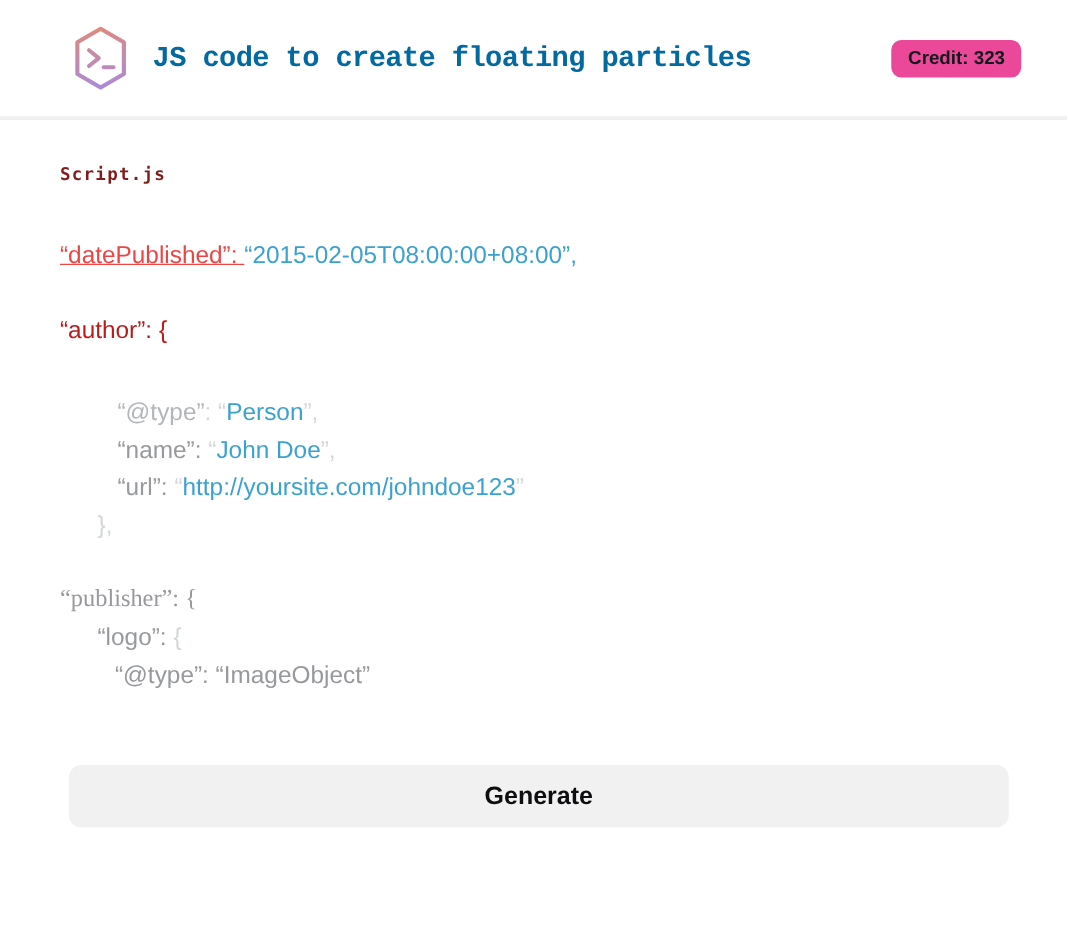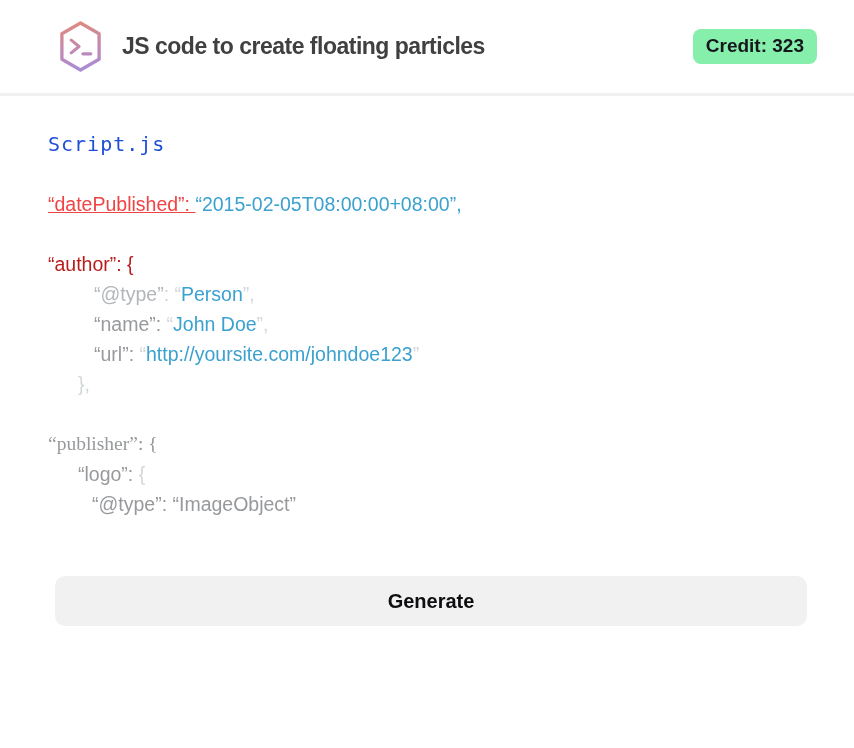--- a/index.html
+++ b/index.html
@@ -18,46 +18,46 @@
     height: 96px;
     display: flex;
     align-items: center;
     padding: 0 37px 0 57px;
     border-bottom: 3px solid #eff0f1;
     background: #ffffff;
   }
   .logo { width: 47px; height: 53px; flex: 0 0 auto; display: block; }
   .page-title {
     margin-left: 18px;
-    font-family: Liberation Sans, sans-serif;
+    font-family: Liberation Mono, monospace;
     font-size: 23px;
     font-weight: bold;
-    color: #404040;
+    color: #0369a1;
     letter-spacing: -0.5px;
     white-space: nowrap;
     text-align: right;
   }
   .credit-badge {
     margin-left: auto;
-    background: #86efac;
+    background: #ec4899;
     color: #15171c;
-    font-size: 19px;
+    font-size: 15px;
     font-weight: bold;
     padding: 6px 13px 7px 13px;
     border-radius: 8px;
     white-space: nowrap;
   }
 
   
   .main { padding: 36px 47px 0 48px; }
   .filename {
     font-family: "DejaVu Sans Mono", monospace;
-    font-size: 20px;
-    font-weight: normal;
-    color: #1d4ed8;
+    font-size: 14px;
+    font-weight: bold;
+    color: #7f1d1d;
     letter-spacing: 1px;
     height: 27px;
   }
   .code-area { margin-top: 30px; }
   .code-line {
     font-family: "Liberation Sans", sans-serif;
     font-size: 19.5px;
     line-height: 30px;
     height: 30px;
     white-space: pre;
@@ -102,21 +102,21 @@
     <div class="page-title">JS code to create floating particles</div>
     <div class="credit-badge">Credit: 323</div>
   </div>
 
   <div class="main">
     <div class="filename">Script.js</div>
     <div class="code-area" id="code-area">
         <div class="code-line" style="padding-left: 0px;"><span style="color: #ef4444; text-decoration: underline;">“datePublished”: </span><span style="color: rgb(59, 161, 207);">“2015-02-05T08:00:00+08:00”,</span></div>
         <div class="code-line blank"></div>
         <div class="code-line" style="padding-left: 0px;"><span style="color: #b91c1c;">“author”: {</span></div>
-        <div class="code-line" style="padding-left: 46px;"><span style="color: rgb(179, 182, 186);">“@type”</span><span style="color: rgb(210, 215, 218);">: </span><span style="color: rgb(210, 215, 218);">“</span><span style="color: rgb(59, 161, 207);">Person</span><span style="color: rgb(210, 215, 218);">”,</span></div>
+        <div class="code-line" style="padding-left: 46px; margin-top: 36px;"><span style="color: rgb(179, 182, 186);">“@type”</span><span style="color: rgb(210, 215, 218);">: </span><span style="color: rgb(210, 215, 218);">“</span><span style="color: rgb(59, 161, 207);">Person</span><span style="color: rgb(210, 215, 218);">”,</span></div>
         <div class="code-line" style="padding-left: 46px;"><span style="color: rgb(151, 153, 156);">“name”: </span><span style="color: rgb(210, 215, 218);">“</span><span style="color: rgb(59, 161, 207); margin-top: 32px;">John Doe</span><span style="color: rgb(210, 215, 218);">”,</span></div>
         <div class="code-line" style="padding-left: 46px;"><span style="color: rgb(151, 153, 156);">“url”: </span><span style="color: rgb(210, 215, 218);">“</span><span style="color: rgb(59, 161, 207);">http://yoursite.com/johndoe123</span><span style="color: rgb(210, 215, 218);">”</span></div>
         <div class="code-line" style="padding-left: 30px;"><span style="color: rgb(210, 215, 218);">},</span></div>
         <div class="code-line blank"></div>
         <div class="code-line" style="padding-left: 0px; font-family: Liberation Serif, serif;"><span style="color: rgb(151, 153, 156);">“publisher”: {</span></div>
         <div class="code-line" style="padding-left: 30px;"><span style="color: rgb(151, 153, 156);">“logo”: </span><span style="color: rgb(210, 215, 218);">{</span></div>
         <div class="code-line" style="padding-left: 44px;"><span style="color: rgb(151, 153, 156);">“@type”: “ImageObject”</span></div>
       </div>
   </div>
 

